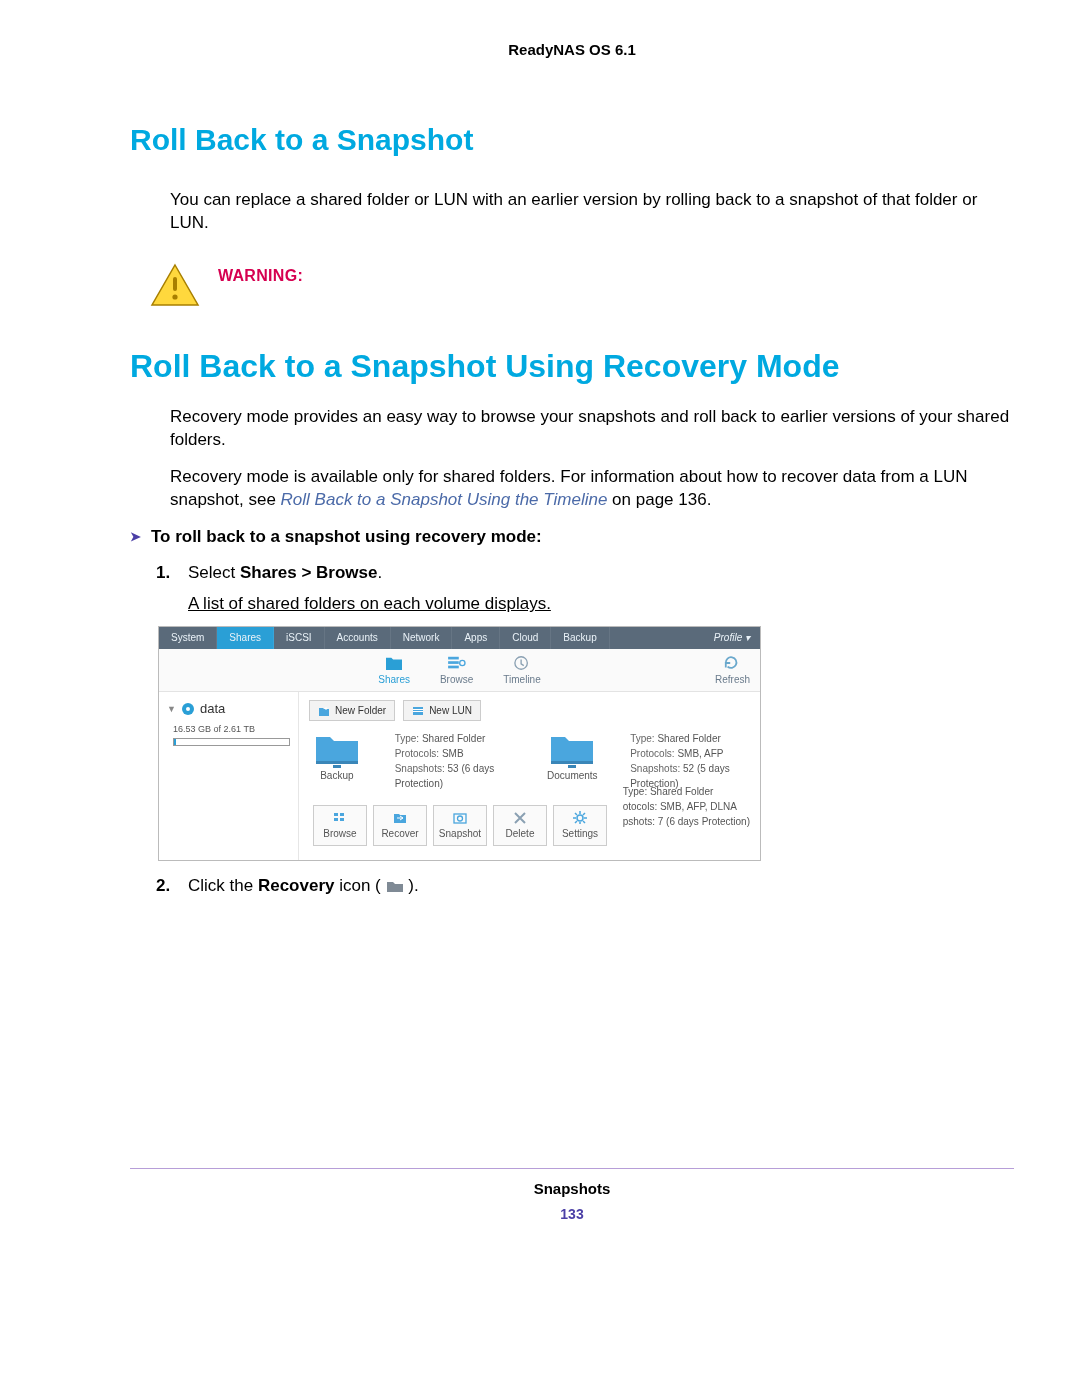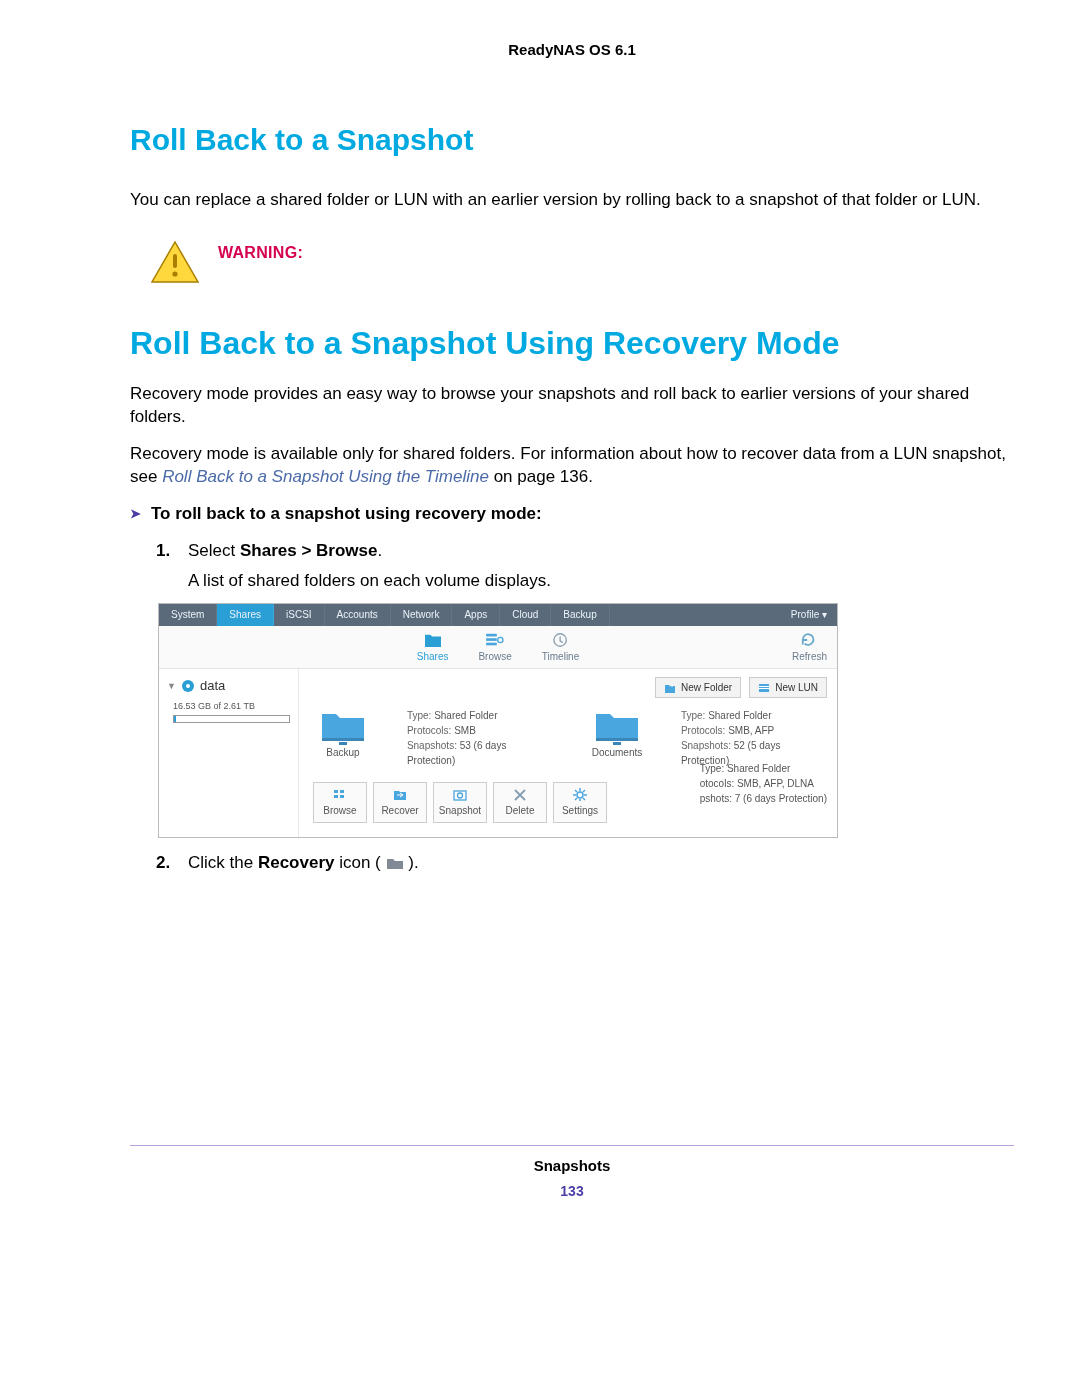--- a/index.html
+++ b/index.html
@@ -27,21 +27,21 @@
     font-weight: bold;
     margin-bottom: 28px;
   }
   h2 {
     color: #00a9e0;
     font-size: 32px;
     font-weight: bold;
     margin-top: 30px;
     margin-bottom: 18px;
   }
-  p { margin-bottom: 14px; }
+  p { margin-bottom: 14px; margin-left: 40px; }
   .warning-block {
     display: flex;
     align-items: flex-start;
     gap: 18px;
     padding-left: 20px;
     margin: 28px 0 18px 0;
   }
   .warning-icon svg { width: 50px; height: 45px; }
   .warning-label {
     color: #d60050;
@@ -65,52 +65,52 @@
   .arrow { color: #4b3fa6; font-size: 13px; }
   .step {
     display: flex;
     gap: 10px;
     margin-bottom: 8px;
     padding-left: 26px;
   }
   .step-num { font-weight: bold; min-width: 22px; }
   .step-body { flex: 1; }
   .step-body b { font-weight: bold; }
-  .step-sub { padding-left: 58px; margin-bottom: 10px; }
+  .step-sub { padding-left: 58px; margin-bottom: 10px; text-decoration: underline; }
   .inline-icon {
     display:inline-block; width:18px; height:14px;
     vertical-align: -2px;
   }
   .inline-icon svg { width:100%; height:100%; }
 
   
   .app-shot {
     border: 1px solid #bbb;
     margin: 6px 0 14px 28px;
-    width: 680px;
+    width: 603px;
     background: #f8f8f8;
     font-size: 11px;
     color: #333;
     user-select: none;
   }
   .topnav {
     display: flex;
     background: #5a6a7a;
     color: #eaf2f8;
     height: 22px;
   }
   .navitem {
     padding: 4px 12px;
     font-size: 10px;
     border-right: 1px solid rgba(255,255,255,.08);
     cursor: pointer;
   }
   .navitem.active { background: #2a9fd6; }
   .navspacer { flex: 1; }
-  .profile { padding: 4px 10px; font-size: 10px; cursor:pointer; }
+  .profile { padding: 4px 10px; font-size: 10px; cursor:pointer;font-style:italic; }
   .subnav {
     display: flex;
     justify-content: center;
     gap: 30px;
     padding: 6px 8px 4px 8px;
     background: #fafafa;
     border-bottom: 1px solid #e3e3e3;
     position: relative;
   }
   .subnav .right { position:absolute; right:10px; top:6px; }
@@ -139,21 +139,21 @@
   .storage-bar {
     height:8px; border:1px solid #999; background:#fff; margin-top:2px; position:relative;
   }
   .storage-bar-fill {
     position:absolute; left:0; top:0; bottom:0; width:2%; background:#2a9fd6;
   }
   .main {
     flex:1; padding: 8px 10px 14px 10px; position:relative; min-height:160px;
   }
   .top-actions {
-    display:flex; justify-content:flex-end; gap:8px; margin-bottom:10px;
+    display:flex; gap:8px; margin-bottom:10px;
   }
   .btn {
     display:flex; align-items:center; gap:5px;
     background:#f3f3f3; border:1px solid #ccc;
     padding:3px 8px; font-size:10px; cursor:pointer; color:#333;
   }
   .btn svg { width:12px; height:12px; }
   .folder-row { display:flex; gap:30px; align-items:flex-start; }
   .folder-tile {
     display:flex; flex-direction:column; align-items:center;

